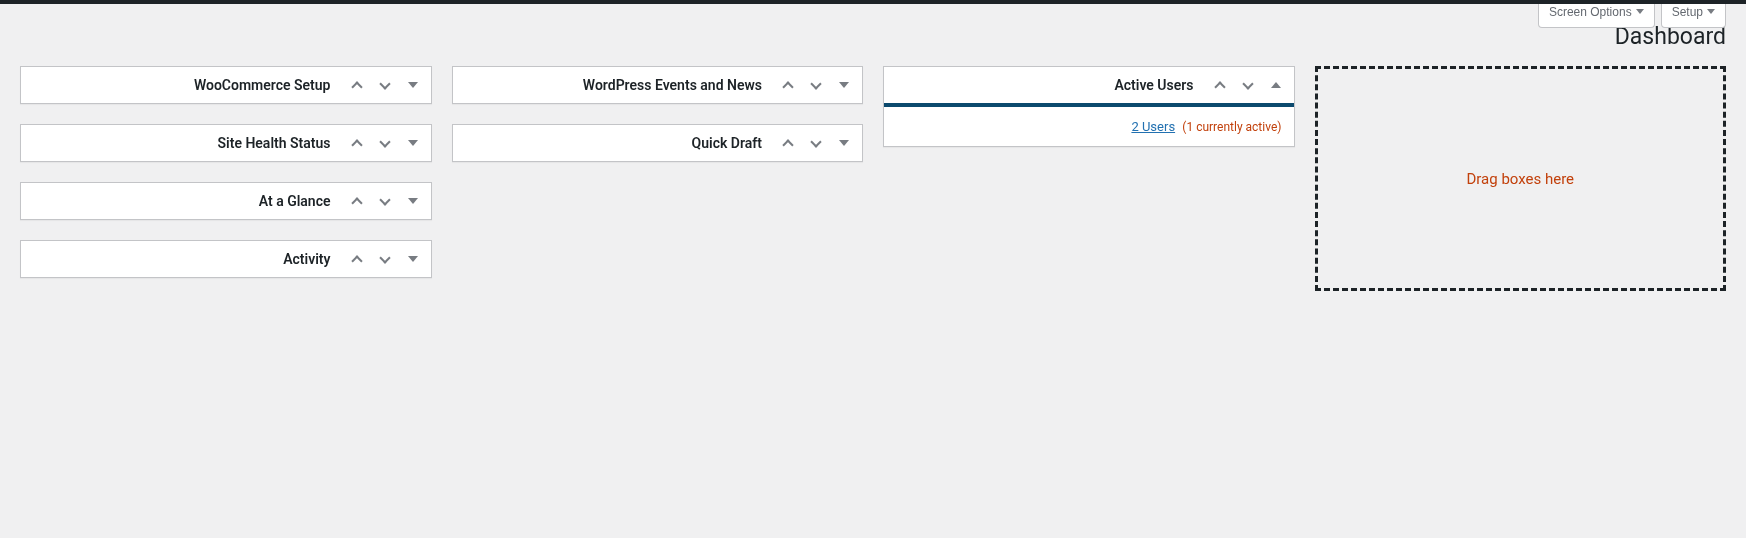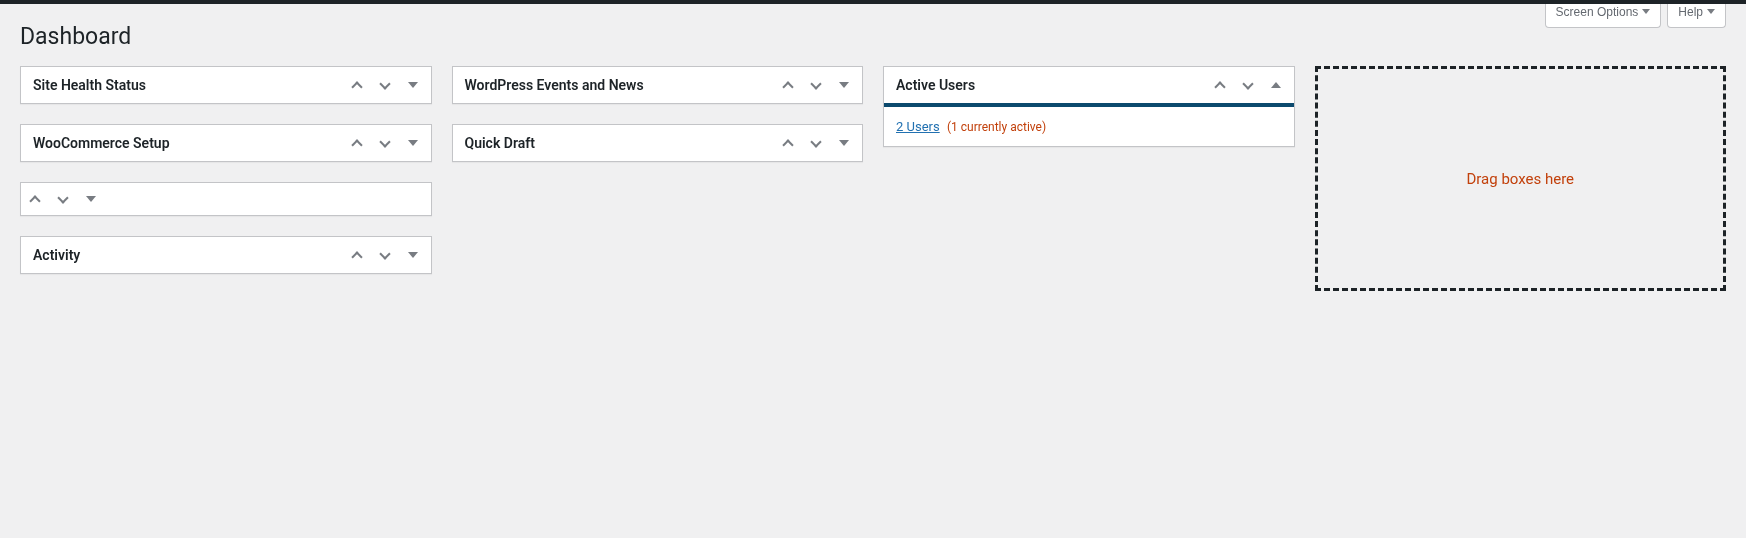--- a/index.html
+++ b/index.html
@@ -41,20 +41,21 @@
     .caret-down {
       width: 0;
       height: 0;
       border-left: 4px solid transparent;
       border-right: 4px solid transparent;
       border-top: 5px solid #787c82;
       display: inline-block;
     }
     .wrap {
       padding: 10px 20px 0 20px;
+      text-align: right;
     }
     h1 {
       font-size: 23px;
       font-weight: 400;
       color: #1d2327;
       padding: 9px 0 16px 0;
     }
     .dashboard-columns {
       display: flex;
       gap: 20px;
@@ -160,67 +161,68 @@
 <body>
 
 <div class="top-bar"></div>
 
 <div class="screen-meta-links">
   <button class="screen-meta-btn">
     <span>Screen Options</span>
     <span class="caret-down"></span>
   </button>
   <button class="screen-meta-btn">
-    <span>Help</span>
+    <span>Setup</span>
     <span class="caret-down"></span>
   </button>
 </div>
 
 <div class="wrap">
   <h1>Dashboard</h1>
 
   <div class="dashboard-columns">
 
     <div class="dashboard-col">
       <div class="postbox">
         <div class="postbox-header">
+          <div class="postbox-title">WooCommerce Setup</div>
+          <div class="handle-actions">
+            <span class="handle-btn">
+                <span class="chev up"></span>
+              </span>
+            <span class="handle-btn">
+                <span class="chev down"></span>
+              </span>
+            <span class="handle-btn">
+                <span class="tri-down"></span>
+              </span>
+          </div>
+        </div>
+      </div>
+
+      <div class="postbox">
+        <div class="postbox-header">
           <div class="postbox-title">Site Health Status</div>
           <div class="handle-actions">
             <span class="handle-btn">
                 <span class="chev up"></span>
               </span>
             <span class="handle-btn">
                 <span class="chev down"></span>
               </span>
             <span class="handle-btn">
                 <span class="tri-down"></span>
               </span>
           </div>
         </div>
       </div>
 
       <div class="postbox">
         <div class="postbox-header">
-          <div class="postbox-title">WooCommerce Setup</div>
-          <div class="handle-actions">
-            <span class="handle-btn">
-                <span class="chev up"></span>
-              </span>
-            <span class="handle-btn">
-                <span class="chev down"></span>
-              </span>
-            <span class="handle-btn">
-                <span class="tri-down"></span>
-              </span>
-          </div>
-        </div>
-      </div>
-
-      <div class="postbox">
-        <div class="postbox-header">
+          <div class="postbox-title">At a Glance</div>
           <div class="handle-actions">
             <span class="handle-btn">
                 <span class="chev up"></span>
               </span>
             <span class="handle-btn">
                 <span class="chev down"></span>
               </span>
             <span class="handle-btn">
                 <span class="tri-down"></span>
               </span>

